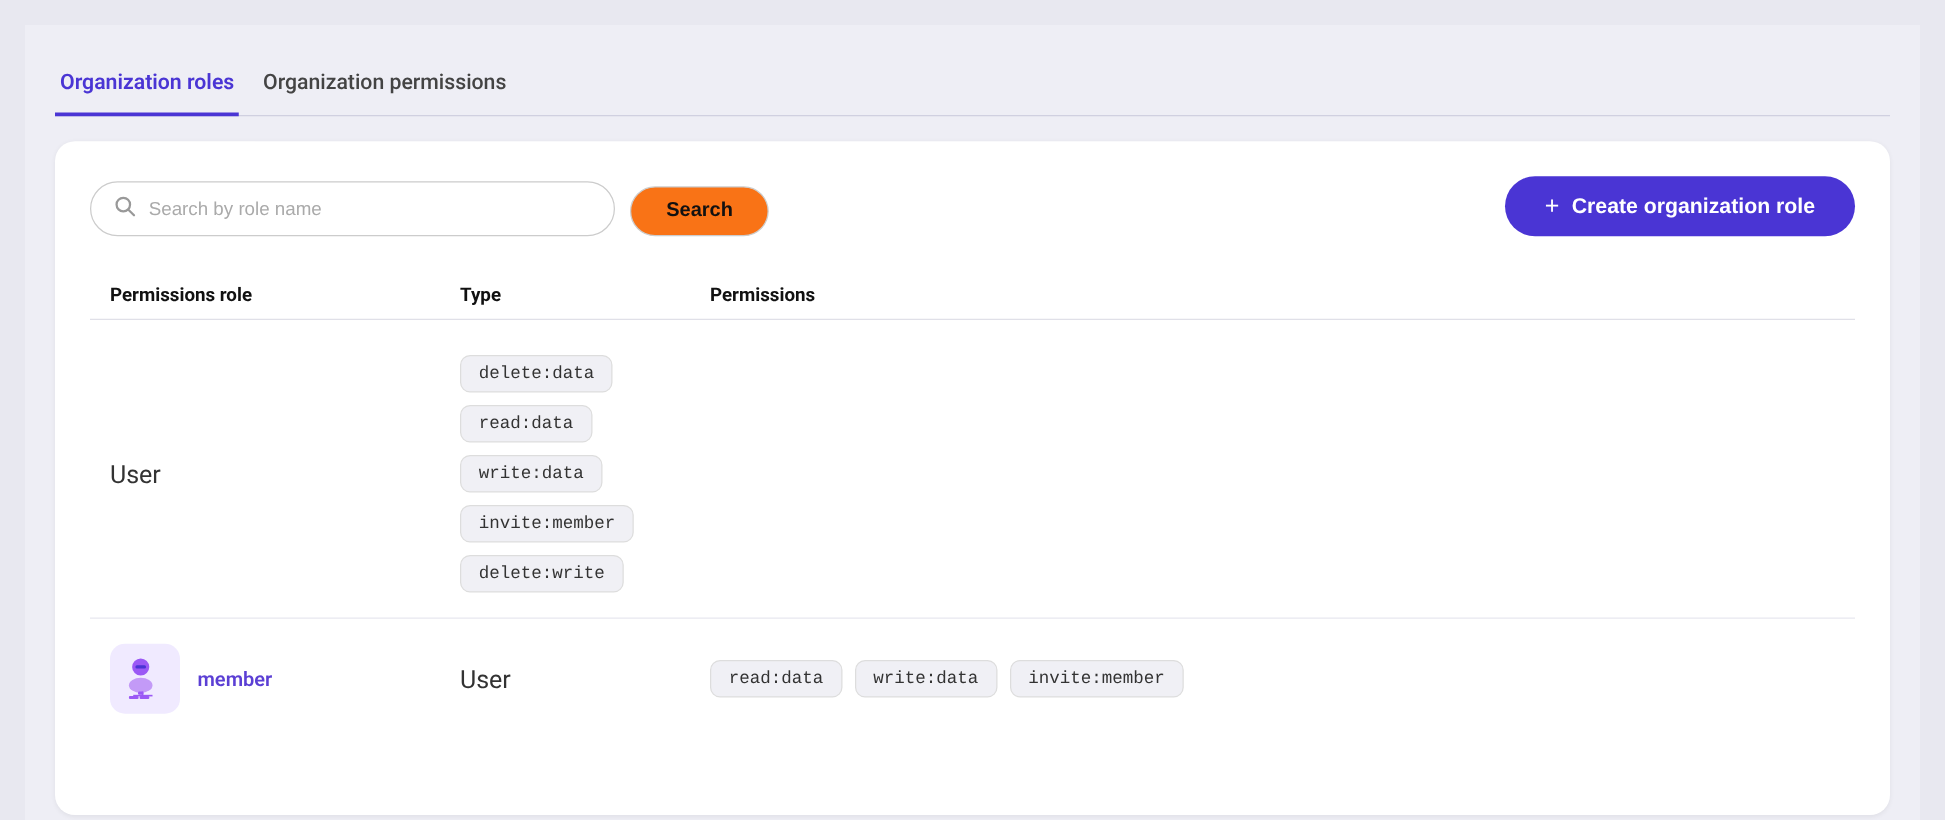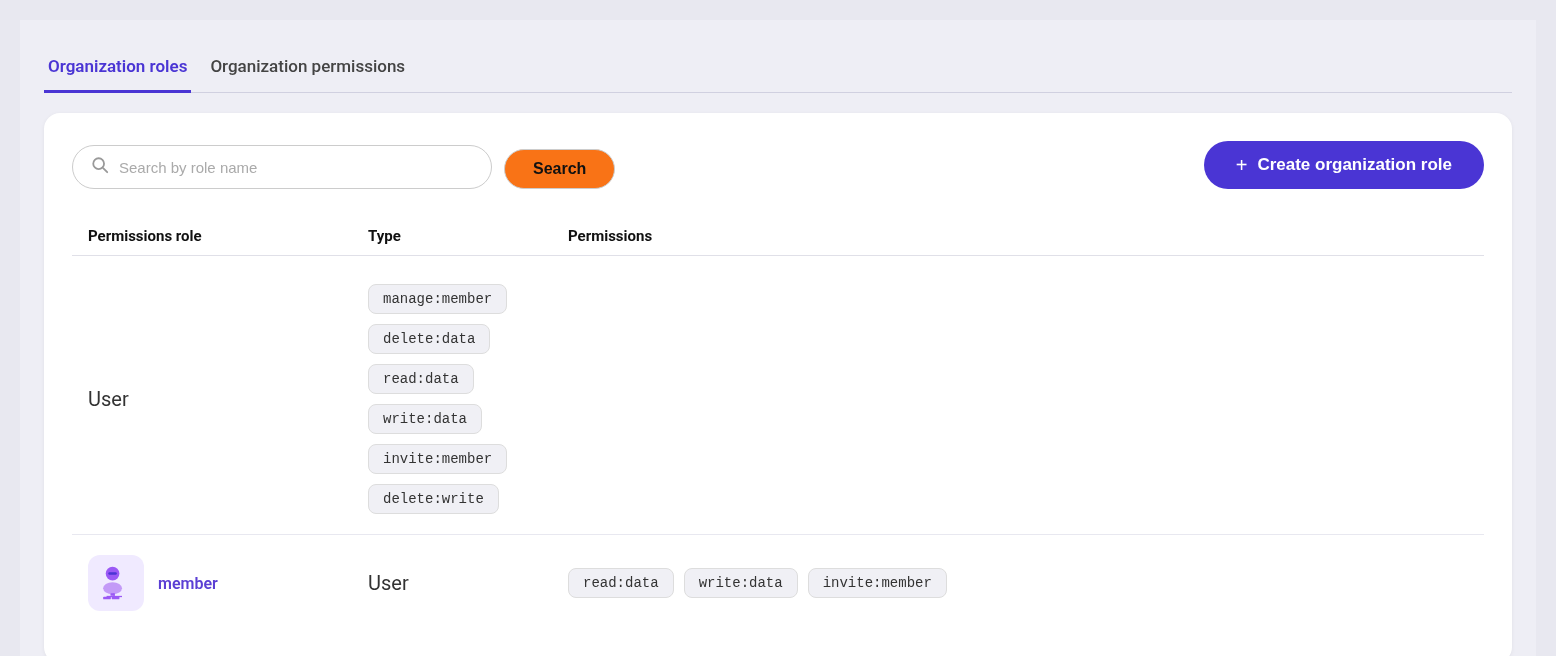--- a/index.html
+++ b/index.html
@@ -258,21 +258,20 @@
       <div class="table-header-cell">Permissions role</div>
       <div class="table-header-cell">Type</div>
       <div class="table-header-cell">Permissions</div>
     </div>
 
     <div>
 
       <div class="table-row">
         <div class="role-type">User</div>
         <div class="permissions-cell">
-          <span class="permission-badge">manage:member</span>
           <span class="permission-badge">delete:data</span>
           <span class="permission-badge">read:data</span>
           <span class="permission-badge">write:data</span>
           <span class="permission-badge">invite:member</span>
           <span class="permission-badge">delete:write</span>
         </div>
       </div>
 
       <div class="table-row">
         <div class="role-cell">

